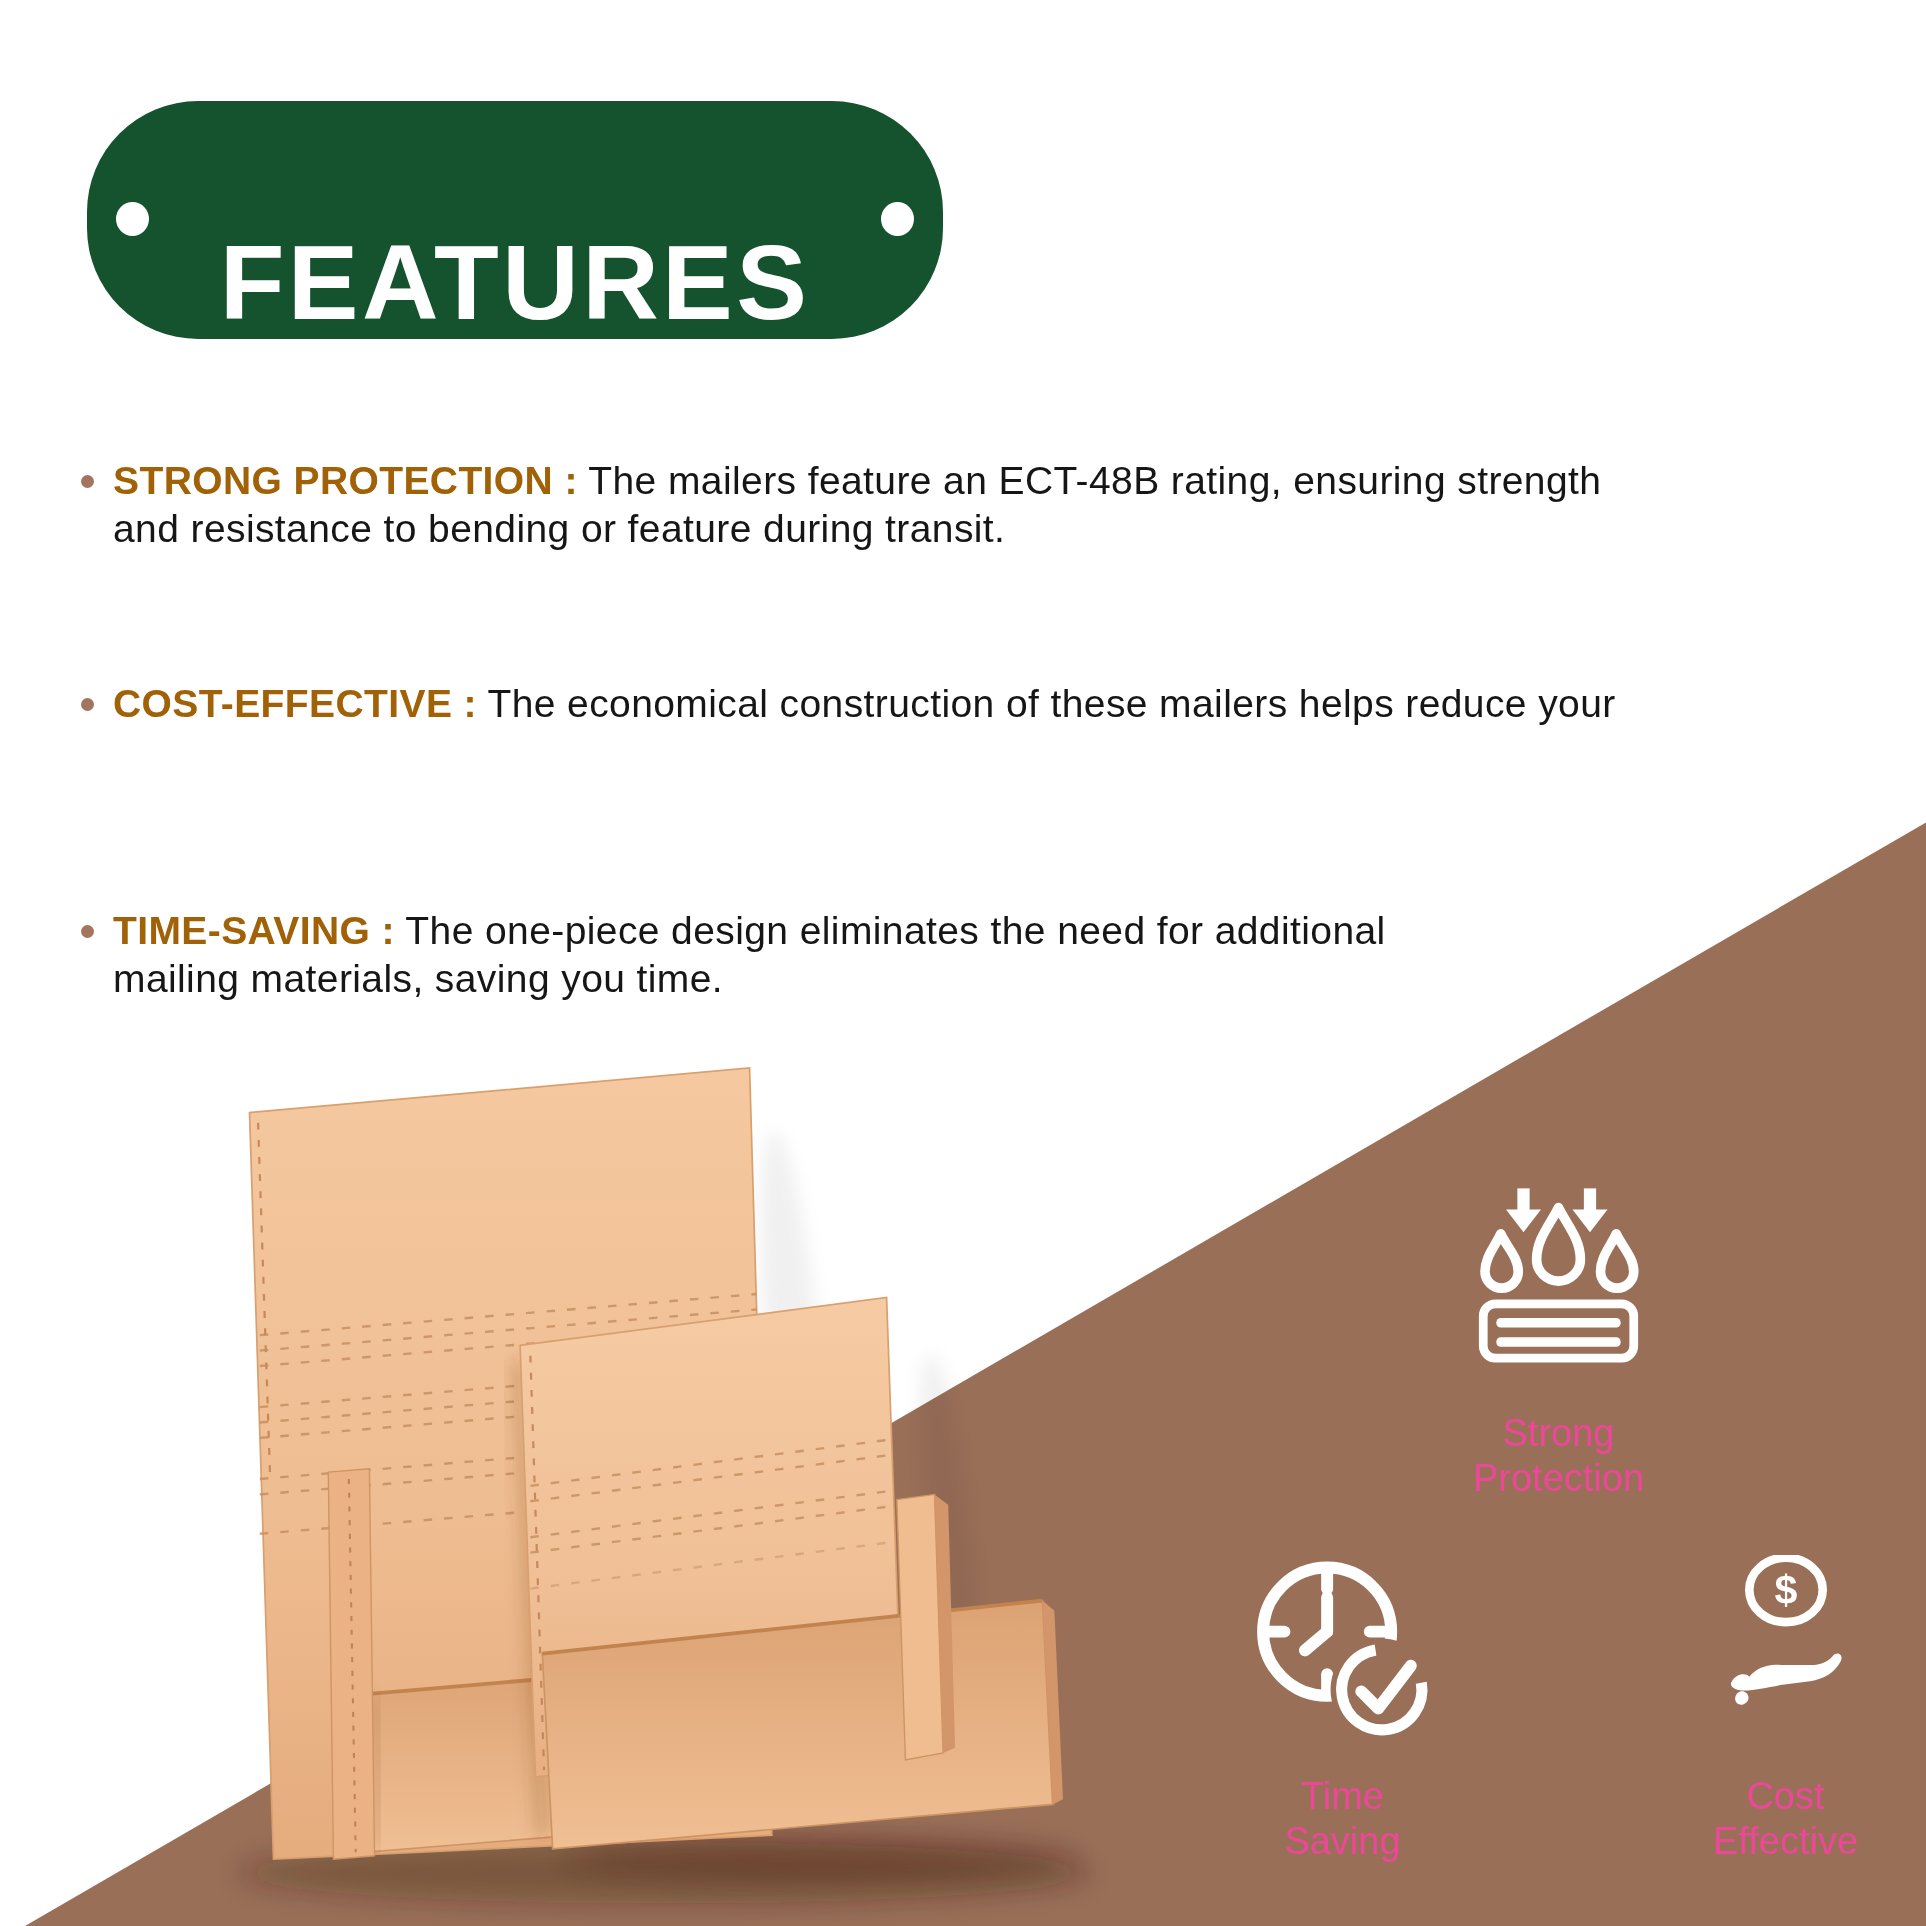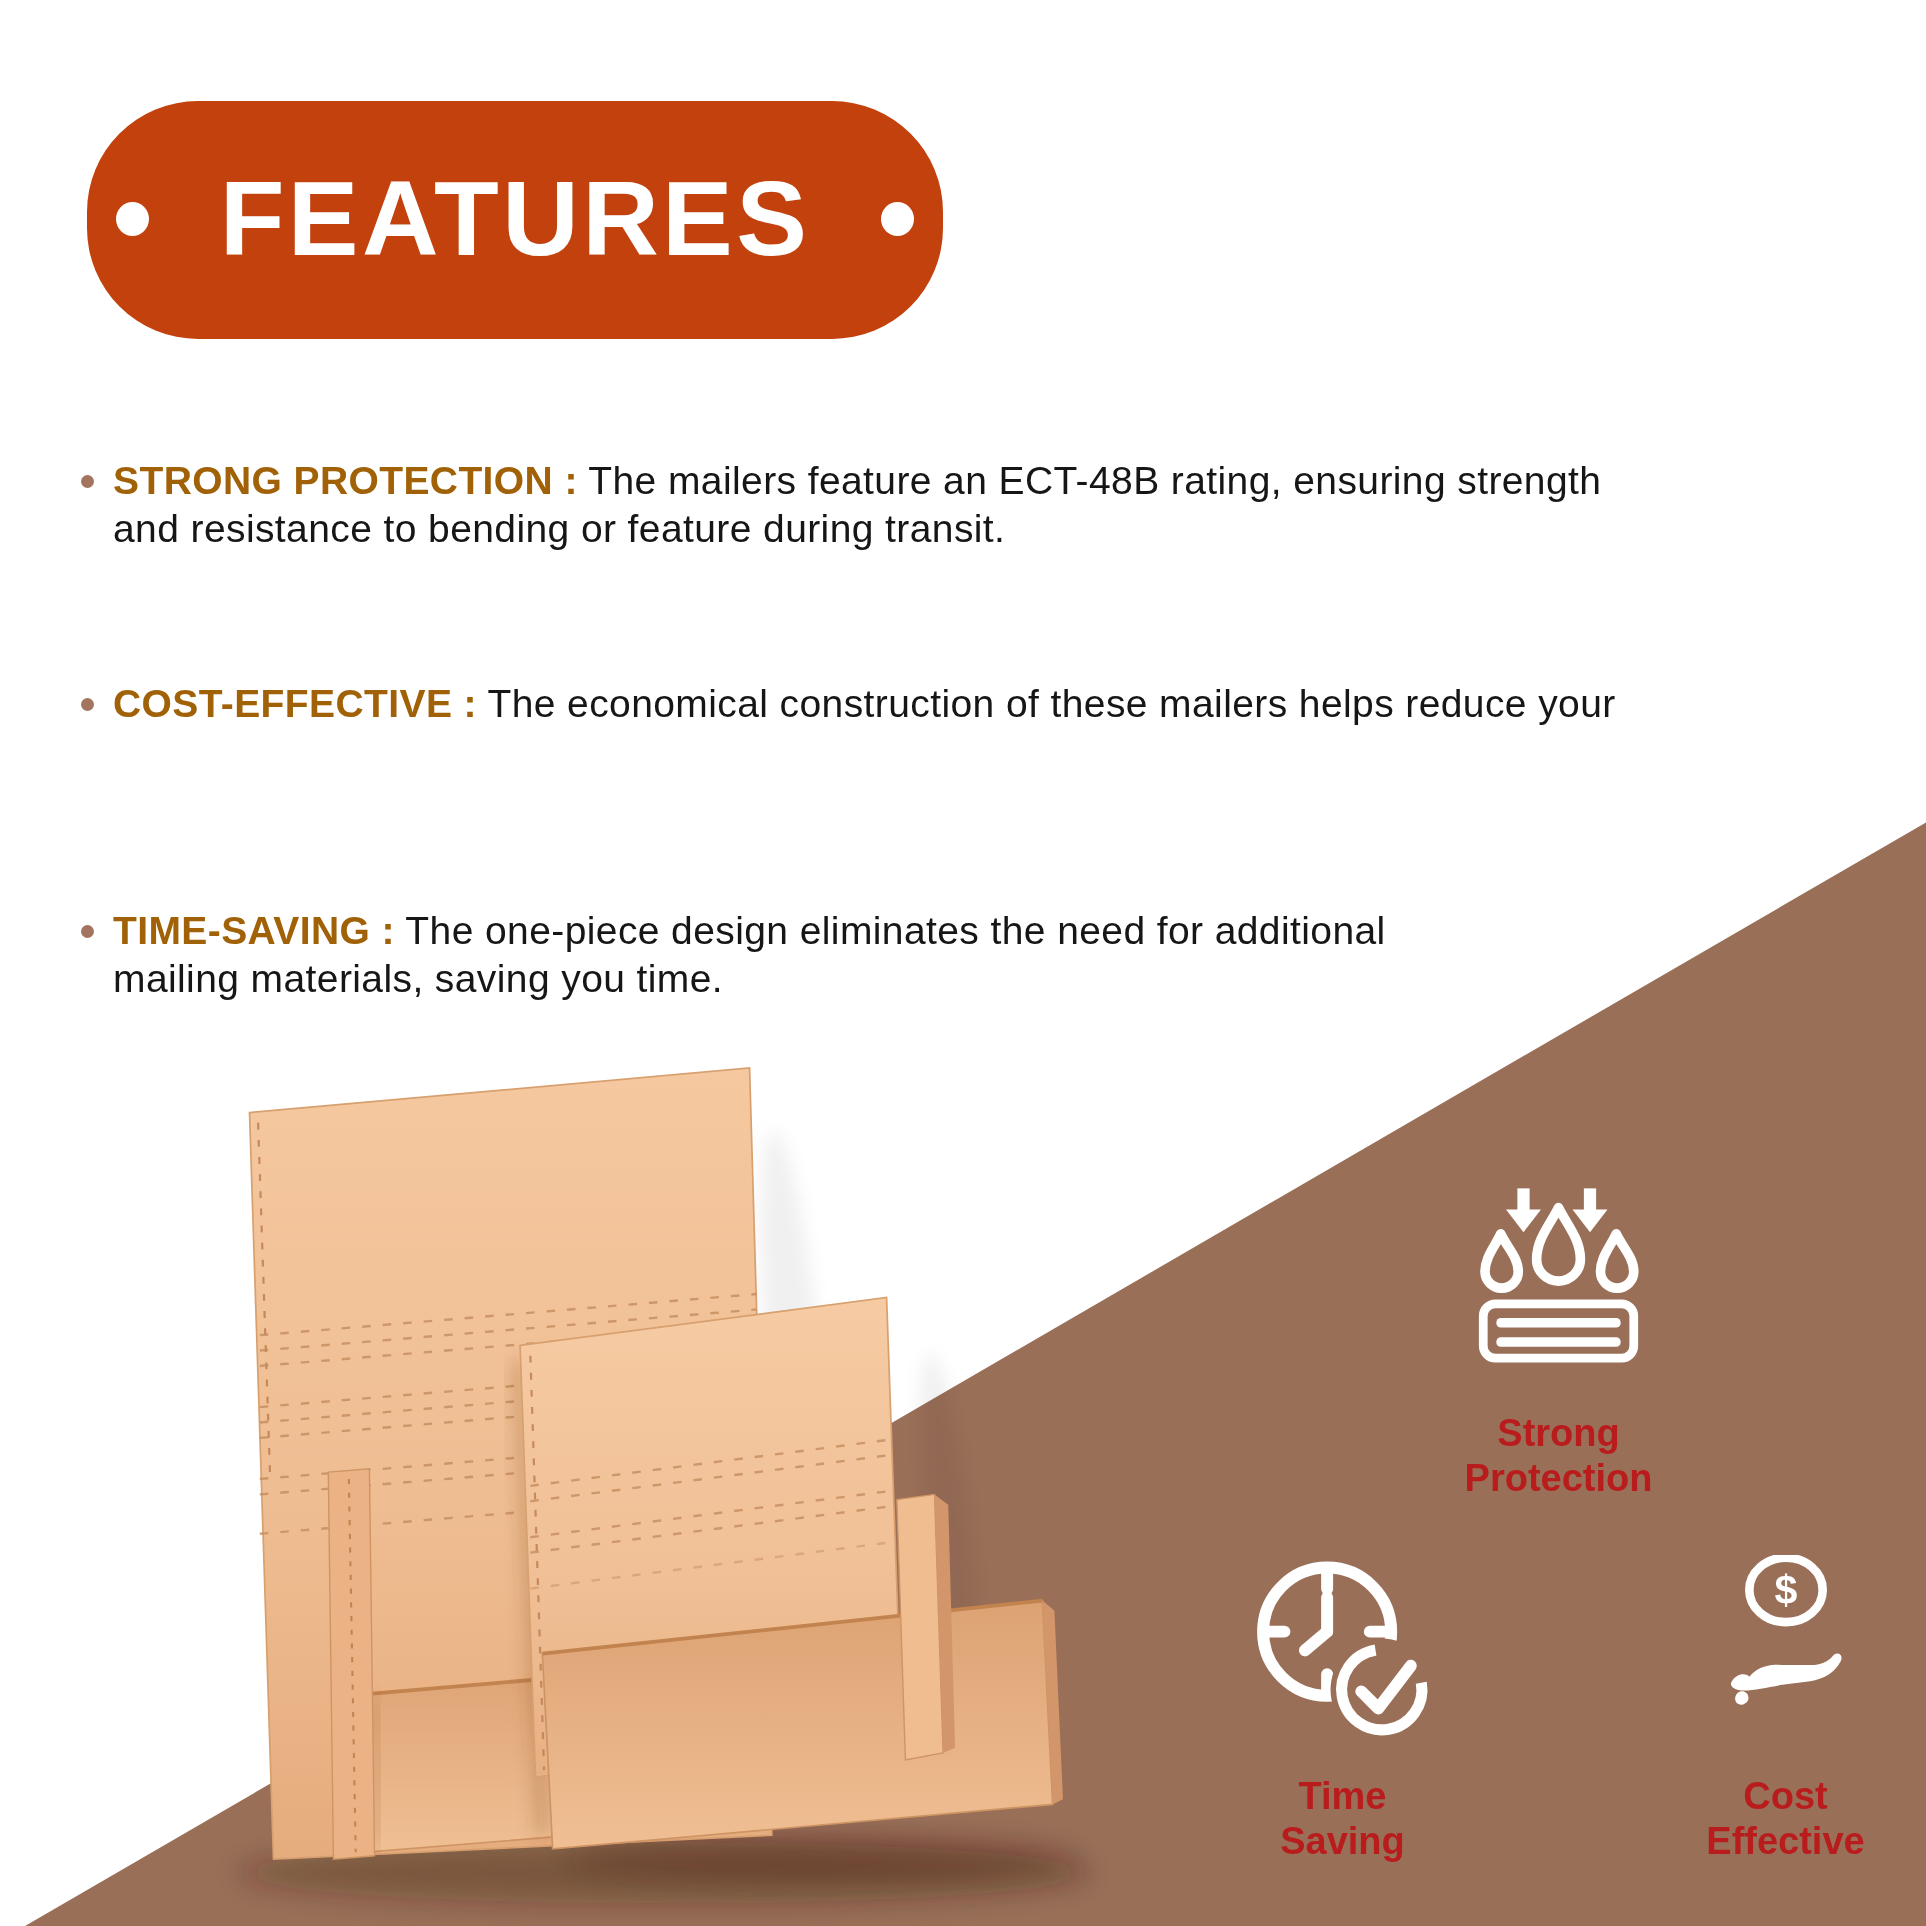--- a/index.html
+++ b/index.html
@@ -8,22 +8,22 @@
     background:#ffffff;font-family:"Liberation Sans",sans-serif;
   }
   
   .triangle{
     position:absolute;inset:0;background:#9A6F58;
     clip-path:polygon(100% 42.7%, 100% 100%, 1.3% 100%);
   }
   
   .pill{
     position:absolute;left:87px;top:101px;width:856px;height:238px;
-    background:#c2410c;border-radius:111px;
-    display:flex;align-items:center;justify-content:center;
+    background:#14532d;border-radius:111px;
+    display:flex;align-items:flex-end;justify-content:center;
   }
   .pill-dot{position:absolute;width:33px;height:34px;border-radius:50%;background:#ffffff;top:202px;}
   .pill-dot.left{left:116px;}
   .pill-dot.right{left:881px;}
   .pill-title{
     font-size:106px;font-weight:800;color:#ffffff;letter-spacing:3.4px;line-height:1;
     padding-bottom:4.3px;
   }
   
   .bullet{position:absolute;left:81px;width:1738px;}
@@ -34,22 +34,22 @@
   .b2{top:680px;}
   .b3{top:907px;}
   
   .product{position:absolute;left:205px;top:1044px;width:959px;height:882px;}
   
   .icon{position:absolute;}
   .icon-strong{left:1471px;top:1188px;width:175px;height:181px;}
   .icon-time{left:1252px;top:1553px;width:181px;height:188px;}
   .icon-cost{left:1725px;top:1555px;width:122px;height:179px;}
   .benefit-label{
-    position:absolute;width:257px;text-align:center;color:#b91c1c;
-    font-size:38px;line-height:45px;font-weight:700;
+    position:absolute;width:257px;text-align:center;color:#ec4899;
+    font-size:38px;line-height:45px;font-weight:400;
   }
   .label-strong{left:1430px;top:1411px;}
   .label-time{left:1214px;top:1774px;}
   .label-cost{left:1657px;top:1774px;}
 </style>
 </head>
 <body>
 
 <div class="triangle"></div>
 

